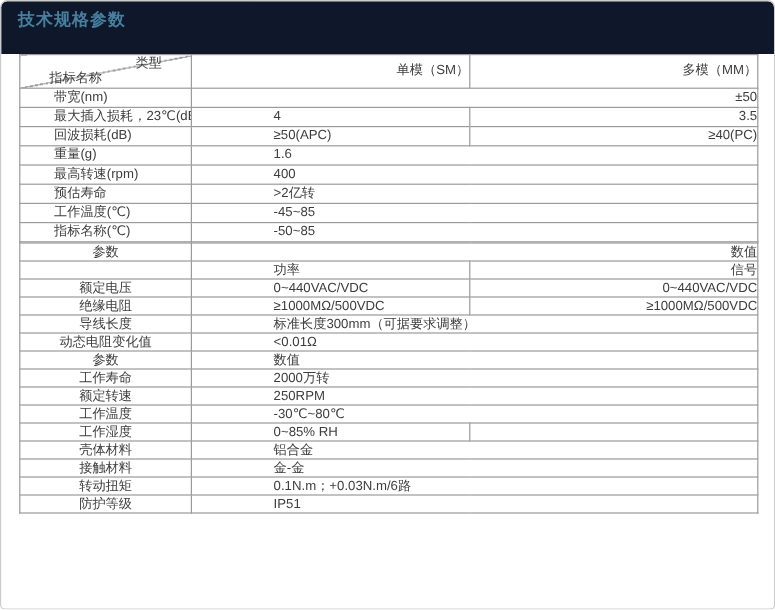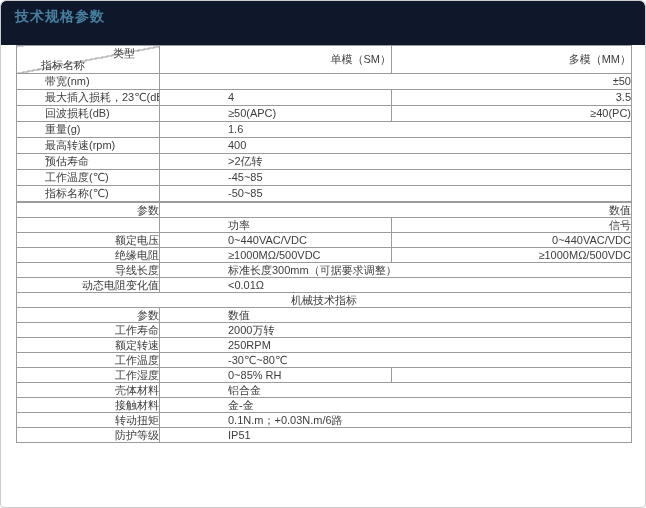--- a/index.html
+++ b/index.html
@@ -54,21 +54,21 @@
     position:relative;
     background-image:linear-gradient(to bottom right,
       transparent calc(50% - 0.6px),
       #9b9b9b calc(50% - 0.6px),
       #9b9b9b calc(50% + 0.6px),
       transparent calc(50% + 0.6px));
   }
   .diag-top    { position:absolute; top:1px;  right:24px; line-height:13px; font-size:11px; }
   .diag-bottom { position:absolute; bottom:1px; left:12px; line-height:13px; font-size:11px;margin-left:12px; }
   td.lbl  { text-align:left; padding-left:28px; }
-  td.lblc { text-align:right; }
+  td.lblc { text-align:center; }
   td.vl   { text-align:left; padding-left:68px; }
   td.vc   { text-align:right; }
   td.sec  { text-align:center; }
 </style>
 </head>
 <body>
 
 <div class="page">
 
   <div class="band">
@@ -157,23 +157,20 @@
         </tr>
         <tr>
           <td class="lblc">导线长度</td>
           <td colspan="2" class="vl">标准长度300mm（可据要求调整）</td>
         </tr>
         <tr>
           <td class="lblc">动态电阻变化值</td>
           <td colspan="2" class="vl">&lt;0.01Ω</td>
         </tr>
         <tr>
-          <td colspan="3" class="sec">机械技术指标</td>
-        </tr>
-        <tr>
           <td class="lblc">参数</td>
           <td colspan="2" class="vl">数值</td>
         </tr>
         <tr>
           <td class="lblc">工作寿命</td>
           <td colspan="2" class="vl">2000万转</td>
         </tr>
         <tr>
           <td class="lblc">额定转速</td>
           <td colspan="2" class="vl">250RPM</td>

